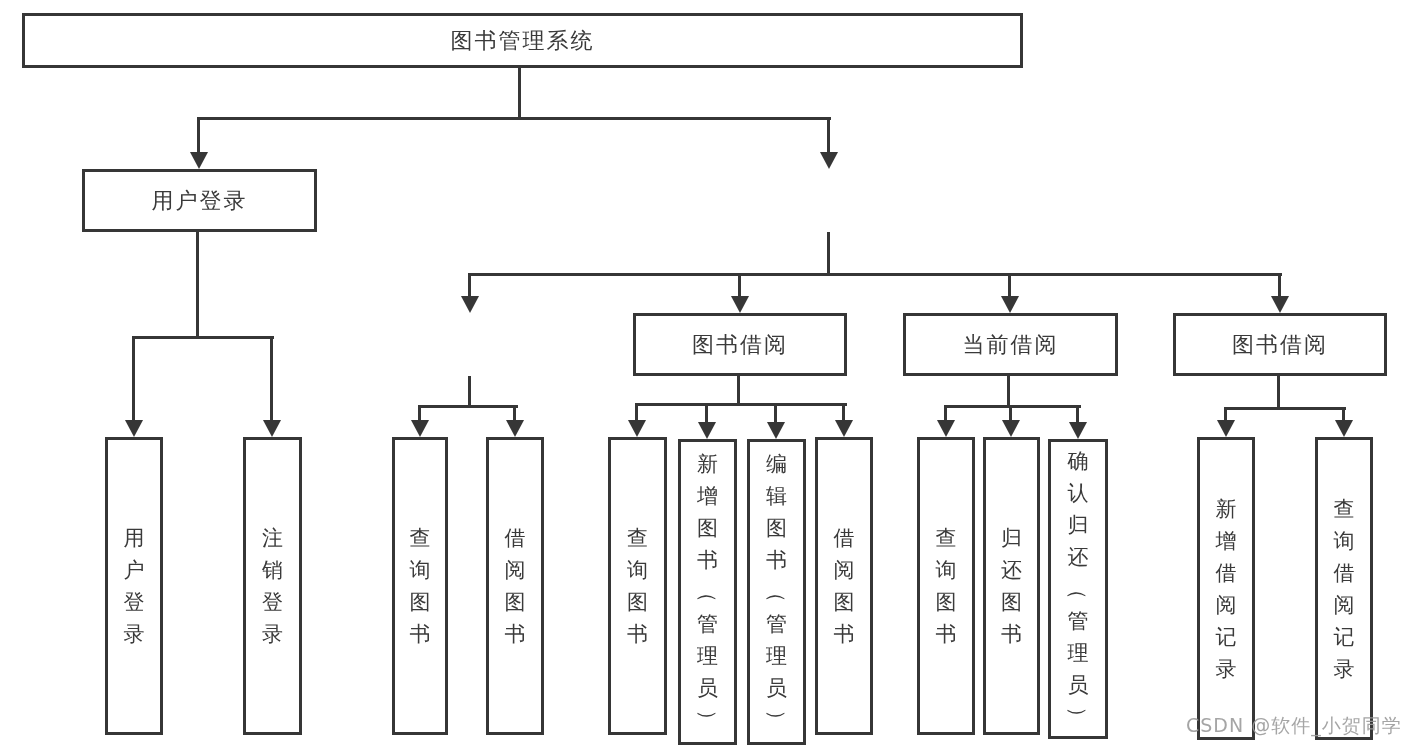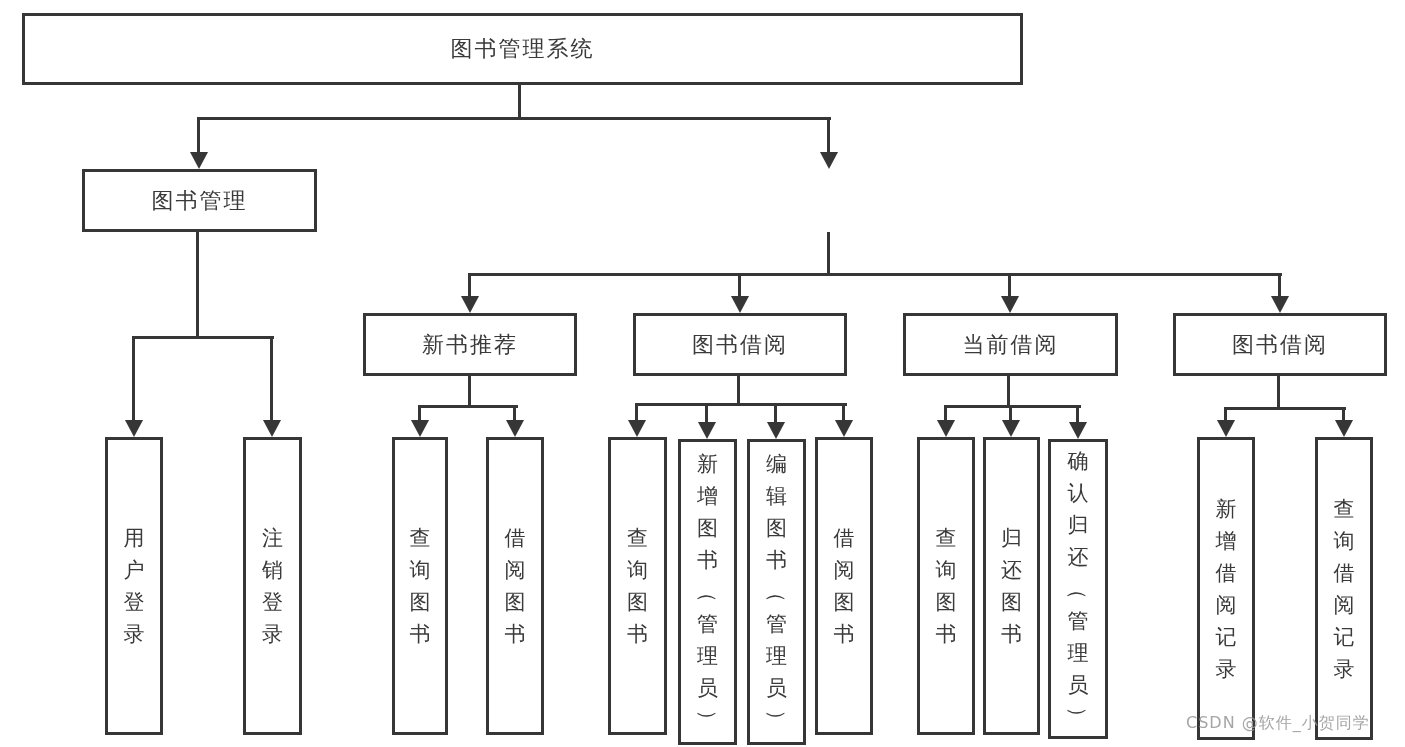--- a/index.html
+++ b/index.html
@@ -24,39 +24,36 @@
   .vtext .ch.rot{transform:rotate(90deg);}
   .vl{position:absolute;width:3px;background:#363636;z-index:1;}
   .hl{position:absolute;height:3px;background:#363636;z-index:1;}
   .ar{
     position:absolute;width:0;height:0;z-index:1;
     border-left:9px solid transparent;border-right:9px solid transparent;
     border-top:17px solid #363636;
   }
   .watermark{
     position:absolute;left:1186px;top:713px;z-index:5;
-    font-size:16px;color:rgba(155,155,155,0.9);white-space:nowrap;letter-spacing:1px;
+    font-size:19px;color:rgba(155,155,155,0.9);white-space:nowrap;letter-spacing:1px;
   }
 </style>
 </head>
 <body>
 
 <div class="canvas">
 
-  <div class="box" style="left:22px;top:13px;width:1001px;height:72px;">
+  <div class="box" style="left:22px;top:13px;width:1001px;height:55px;">
     <span>图书管理系统</span>
   </div>
 
   <div class="box" style="left:82px;top:169px;width:235px;height:63px;">
-    <span>图书管理</span>
-  </div>
-
-  <div class="box" style="left:363px;top:313px;width:214px;height:63px;">
-    <span>新书推荐</span>
-  </div>
+    <span>用户登录</span>
+  </div>
+
   <div class="box" style="left:633px;top:313px;width:214px;height:63px;">
     <span>图书借阅</span>
   </div>
   <div class="box" style="left:903px;top:313px;width:215px;height:63px;">
     <span>当前借阅</span>
   </div>
   <div class="box" style="left:1173px;top:313px;width:214px;height:63px;">
     <span>图书借阅</span>
   </div>
 

